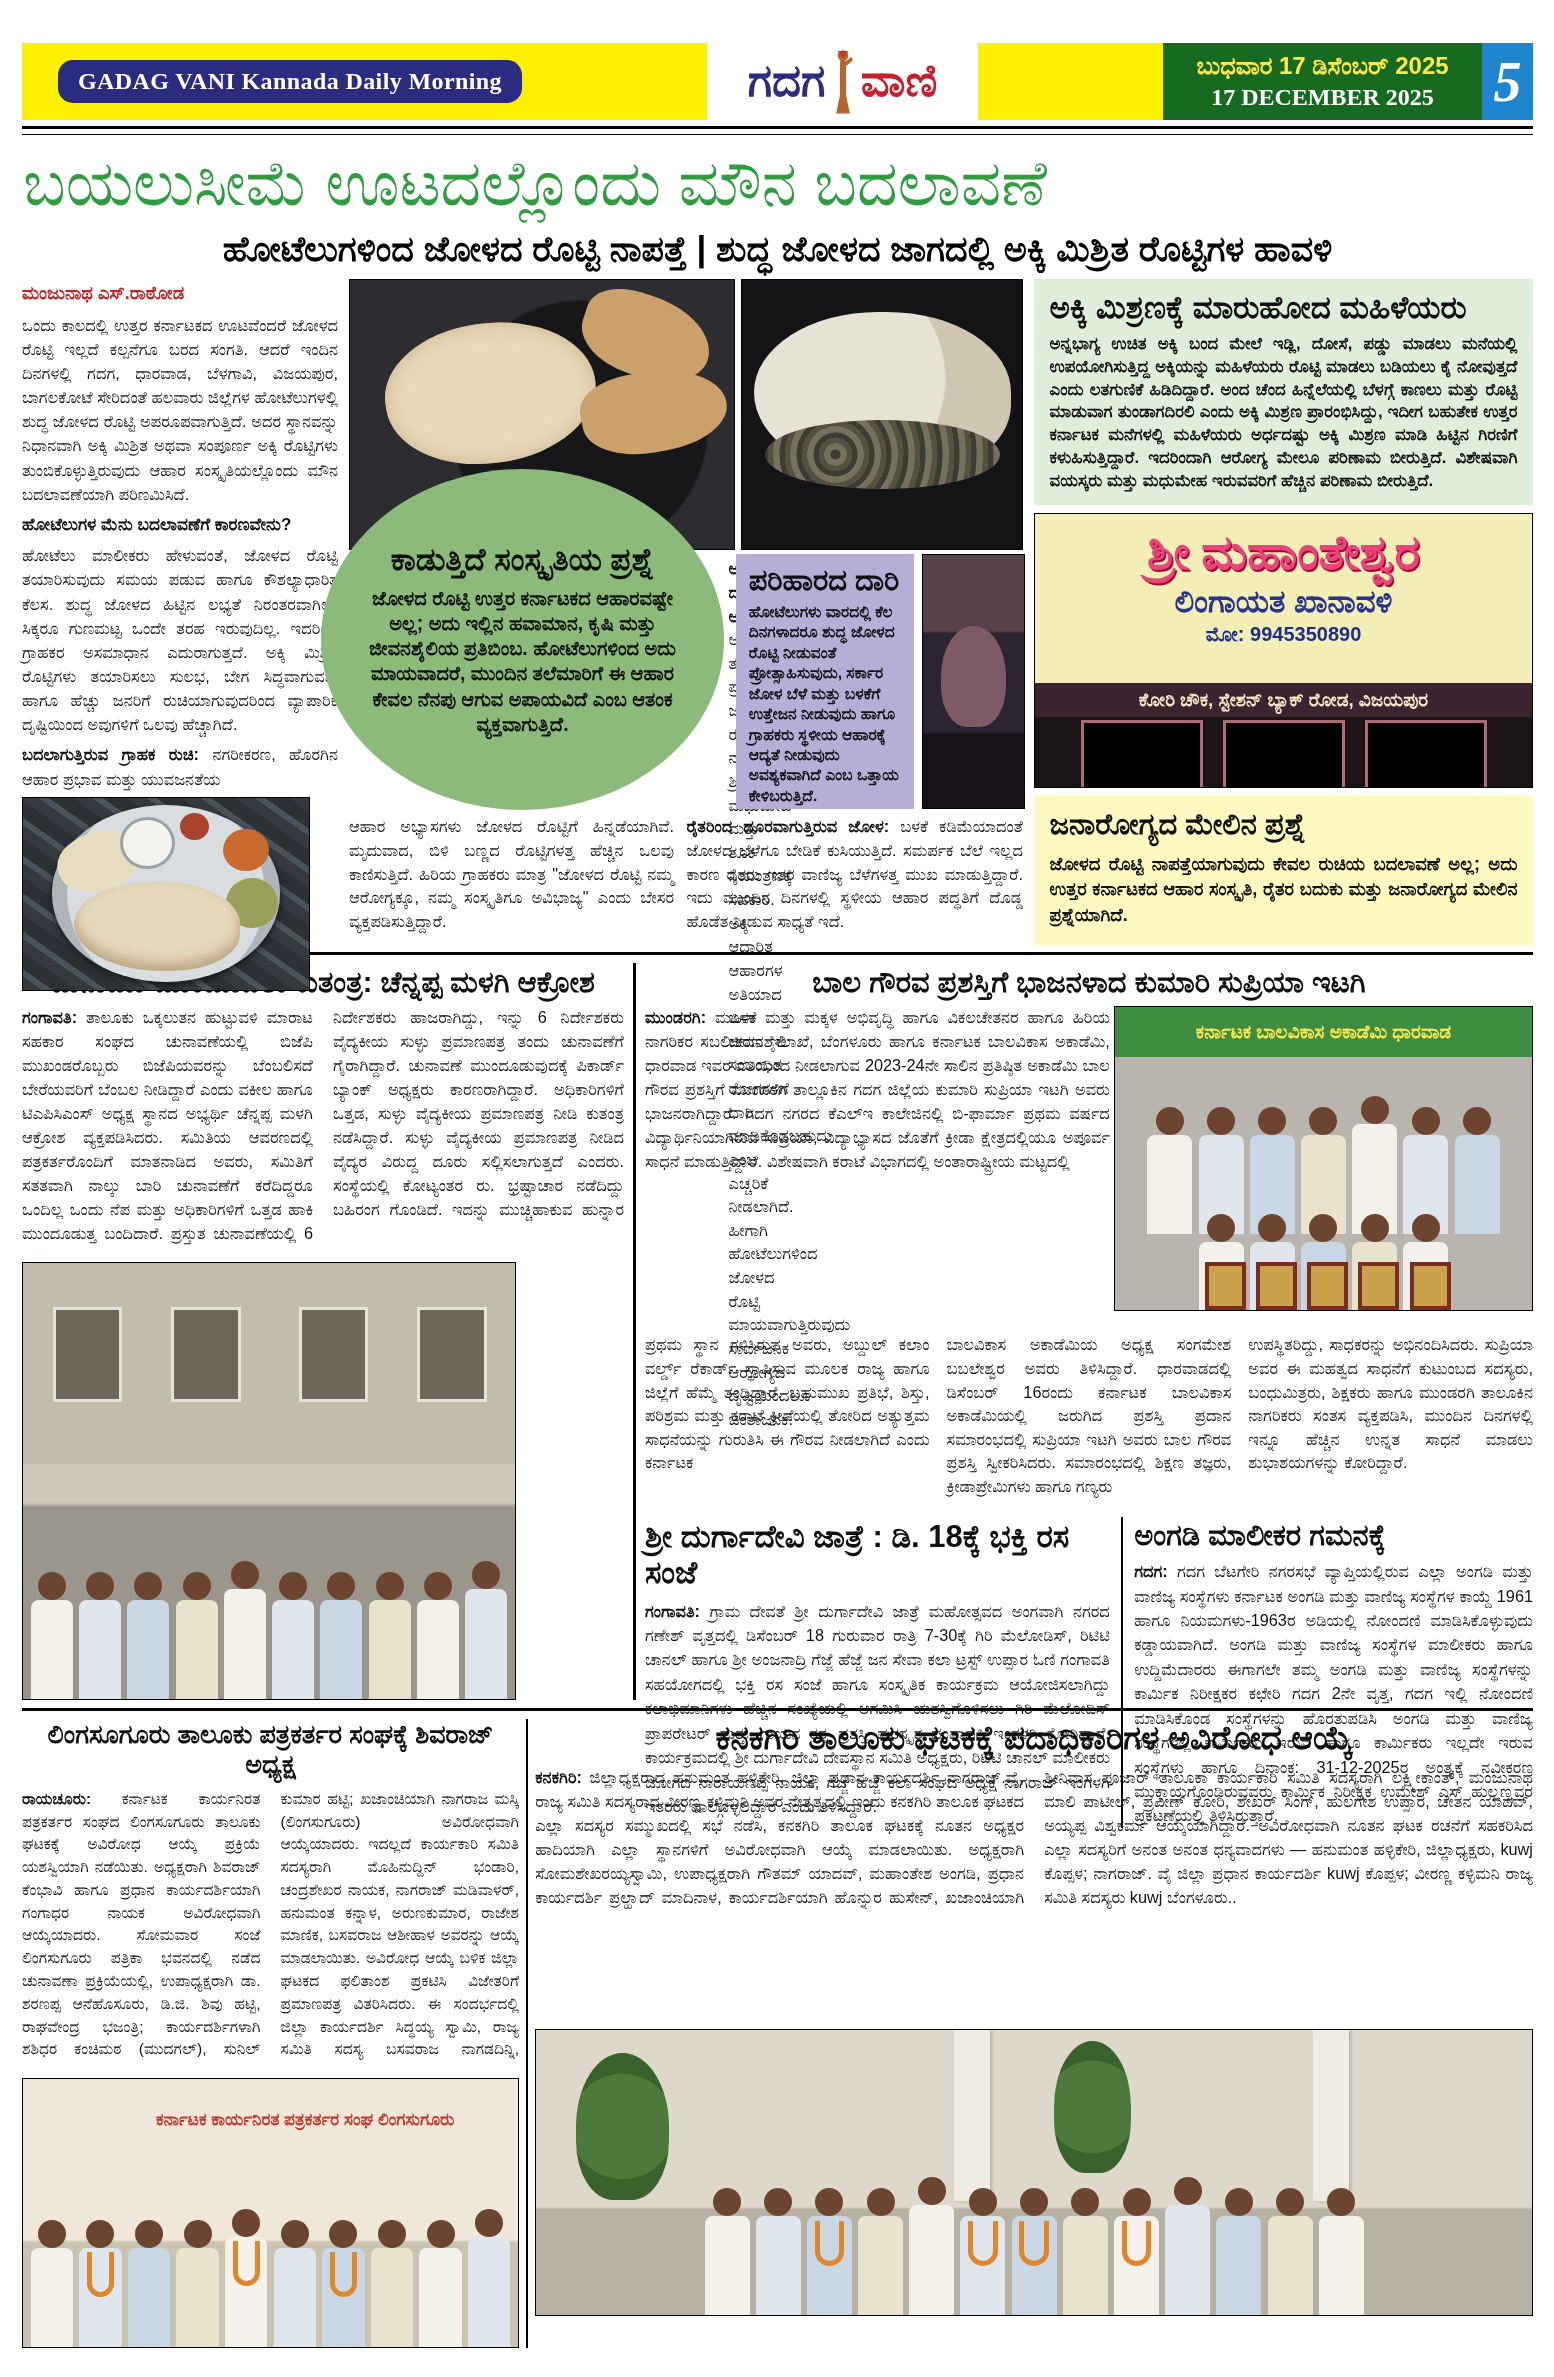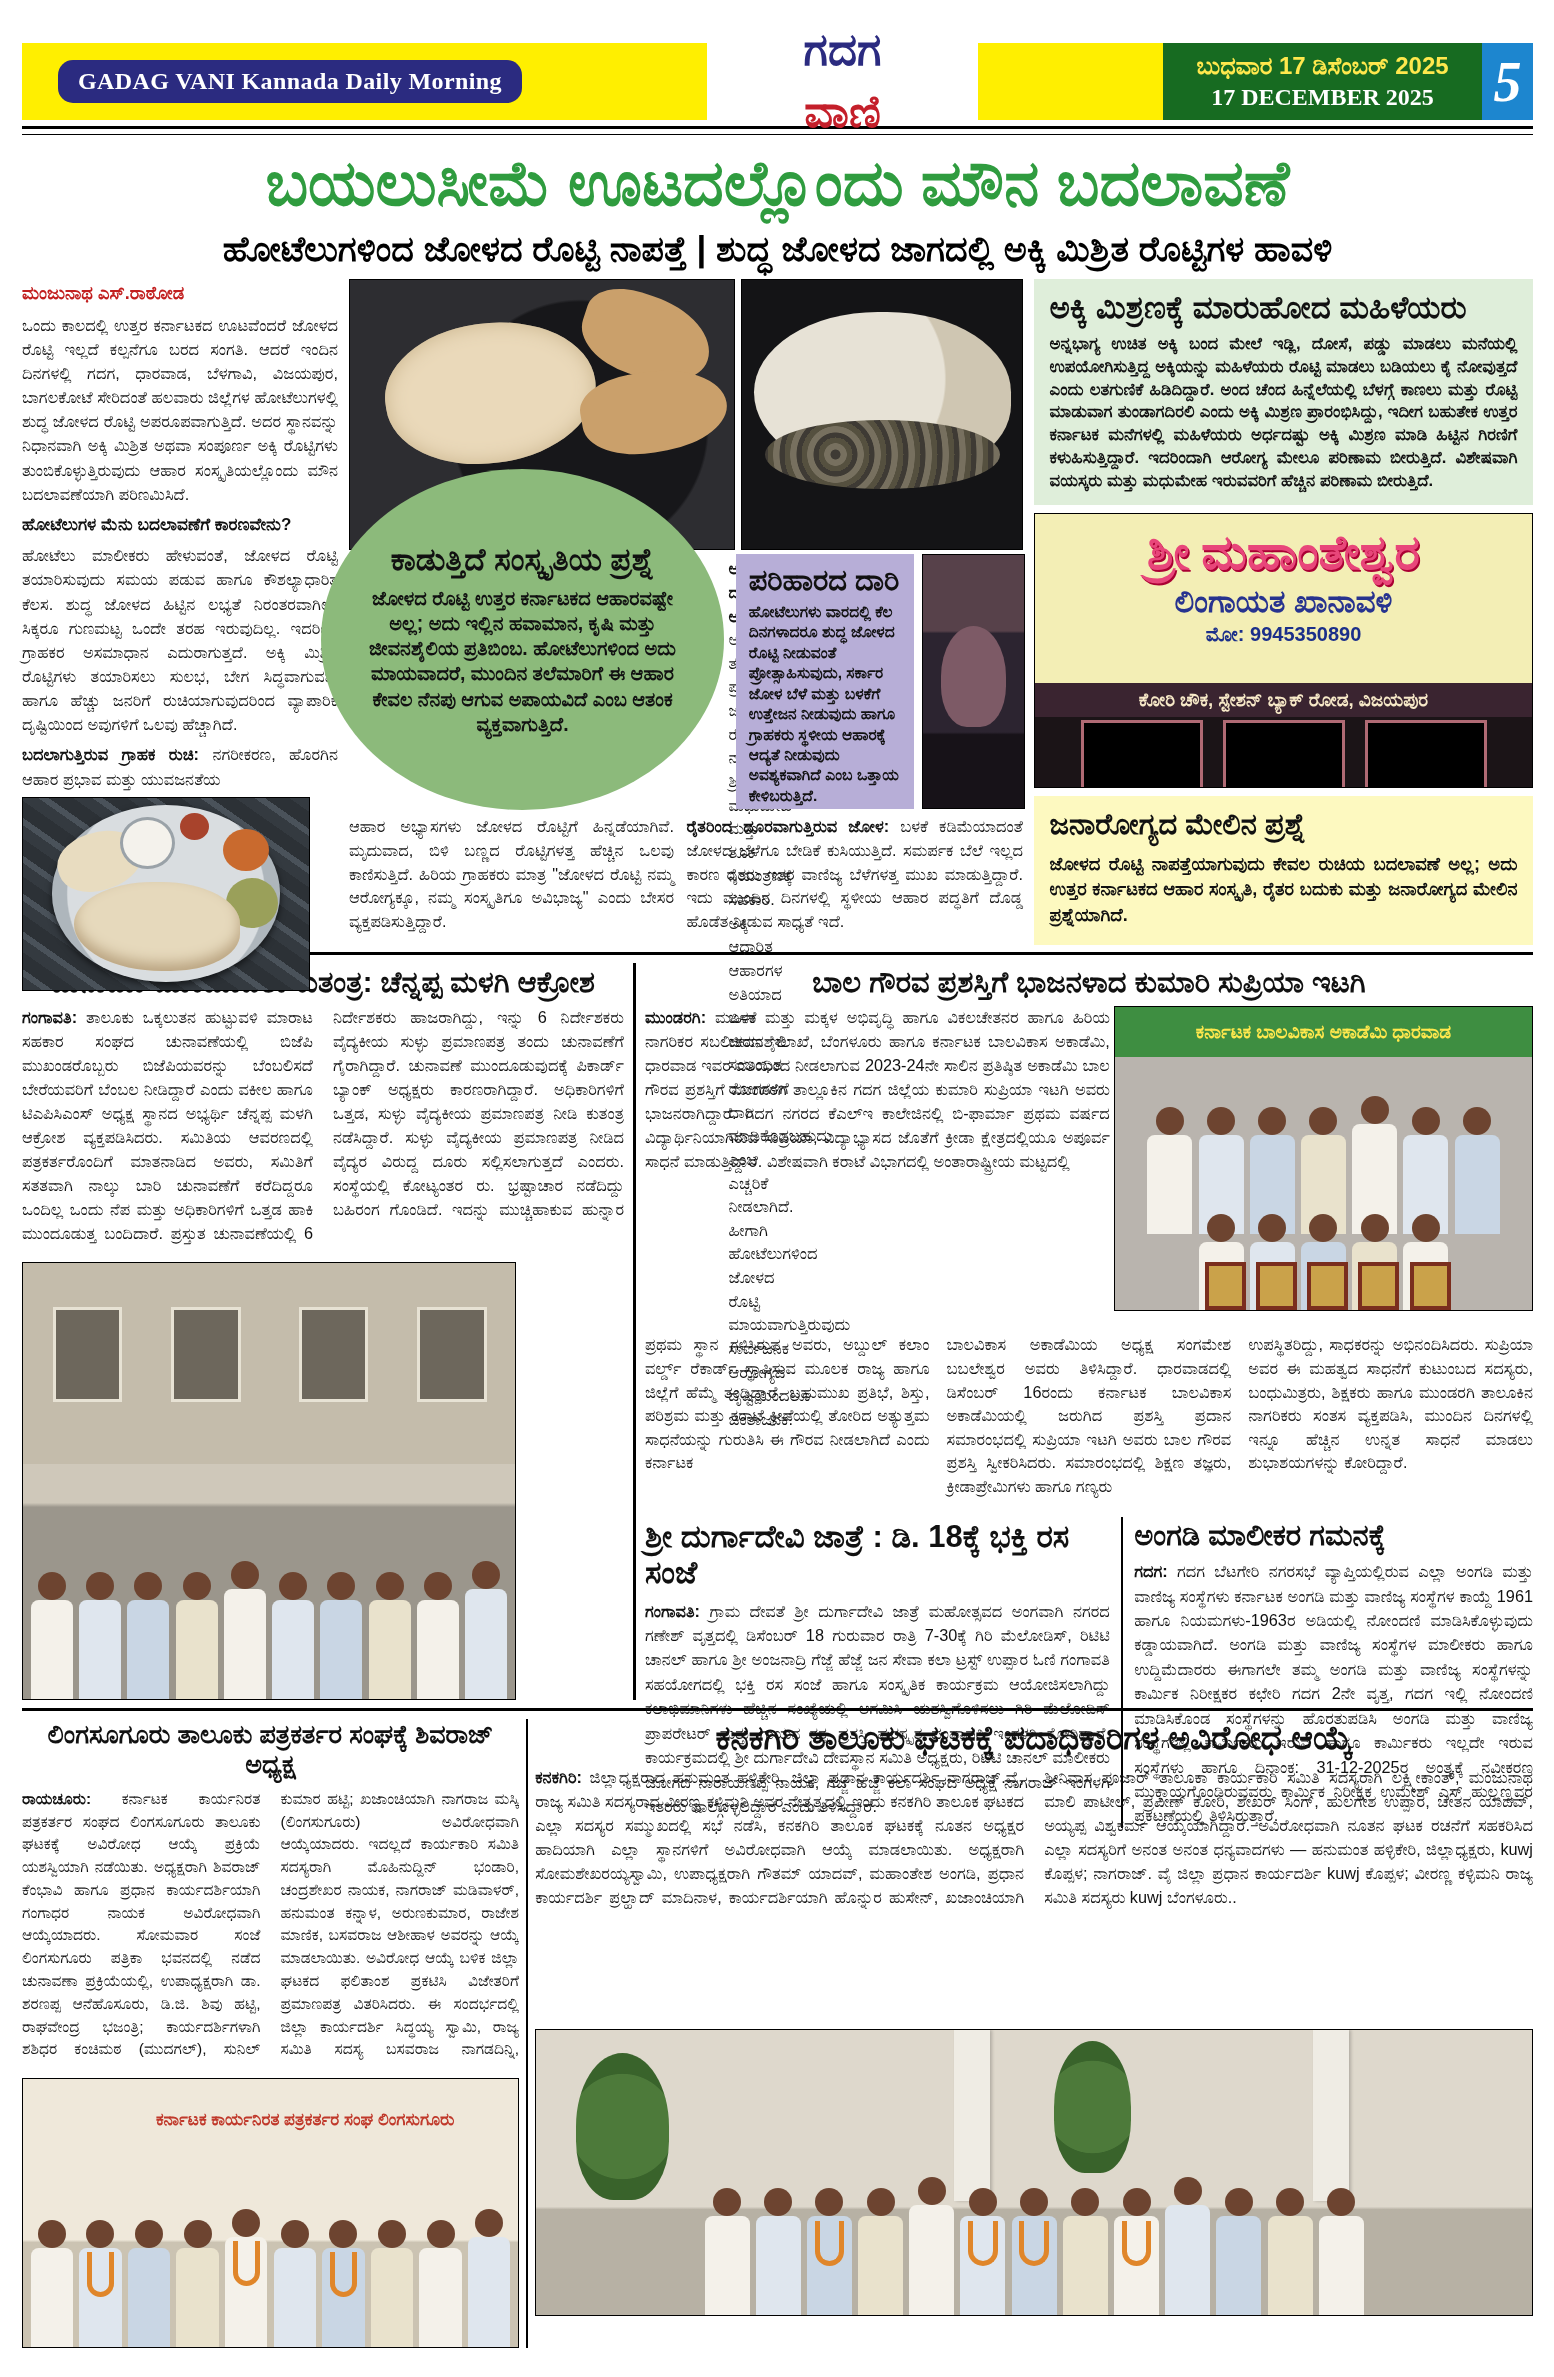--- a/index.html
+++ b/index.html
@@ -4,36 +4,36 @@
 <style>
   html,body{margin:0;padding:0;background:#888;}
   .page{position:relative;width:1555px;height:2377px;background:#fff;overflow:hidden;
         font-family:"Liberation Sans",sans-serif;color:#111;}
   
   .band-head{margin:43px 22px 0;display:flex;align-items:stretch;height:77px;}
   .head-yellow{background:#ffef00;flex:1;display:flex;align-items:center;}
   .mast-box{background:#2b2b80;color:#fff;margin-left:36px;padding:7.7px 20px;
             font-family:"Liberation Serif",serif;font-weight:bold;font-size:24px;letter-spacing:0.4px;border-radius:15px;}
   .logo-wrap{background:#fff;align-self:stretch;width:255px;margin-left:auto;display:flex;
-             align-items:center;justify-content:center;gap:4.6px;padding:0 7.7px;flex-direction:column;}
+             align-items:center;justify-content:center;gap:4.6px;padding:0 7.7px;}
   .logo-kn1{color:#2b2b80;font-size:45px;font-weight:bold;font-family:"Liberation Serif",serif;}
   .logo-kn2{color:#c41f2a;font-size:45px;font-weight:bold;font-family:Liberation Sans, sans-serif;}
   .statue{width:26px;height:65px;}
   .date-box{background:#176b21;margin-left:auto;align-self:stretch;width:319px;display:flex;
             flex-direction:column;align-items:center;justify-content:center;gap:4.6px;}
   .date-kn{color:#ffe84d;font-size:24px;font-weight:bold;}
   .date-en{color:#fff;font-size:24px;font-weight:bold;font-family:"Liberation Serif",serif;}
   .page-num{background:#1d86cf;align-self:stretch;width:51px;display:flex;align-items:center;justify-content:center;
             color:#fff;font-size:56px;font-weight:bold;font-style:italic;font-family:"Liberation Serif",serif;}
   .dbl-rule{margin:6.2px 22px 0;height:4.6px;border-top:3.1px solid #000;border-bottom:1.5px solid #000;}
   .hrule{height:3.1px;background:#000;margin:7.7px 22px;}
   .vsep{width:2.3px;background:#000;flex:0 0 2.3px;}
 
   
-  .headline{margin:14px 23px 0;text-align:center;color:#2f9c3f;font-size:63px;font-weight:bold;line-height:1.1;}
+  .headline{margin:14px 23px 0;color:#2f9c3f;font-size:63px;font-weight:normal;line-height:1.1;}
   .subheadline{margin:11px 23px 4.6px;text-align:center;color:#000;font-size:35px;font-weight:bold;line-height:1.15;}
   .lead-body{display:flex;margin:9.3px 22px 0;gap:11px;height:666px;}
   .colA{flex:0 0 316px;font-size:16.3px;line-height:1.48;text-align:justify;}
   .byline{color:#c21f1f;font-weight:bold;font-size:18px;margin:1.5px 0 6.2px;}
   .colA p{margin:0 0 6.2px;}
   .bold-q{font-weight:bold;font-size:17px;margin:4.6px 0;}
   .colB{flex:1 1 auto;display:flex;flex-direction:column;min-width:0;}
   .photo-row{display:flex;gap:6.2px;height:271px;}
   .ph{border:1.5px solid #000;position:relative;overflow:hidden;}
   .ph1{flex:0 0 57%;background:radial-gradient(circle at 60% 55%,#17171a 0 46%,#2d2d31 47% 100%);}

